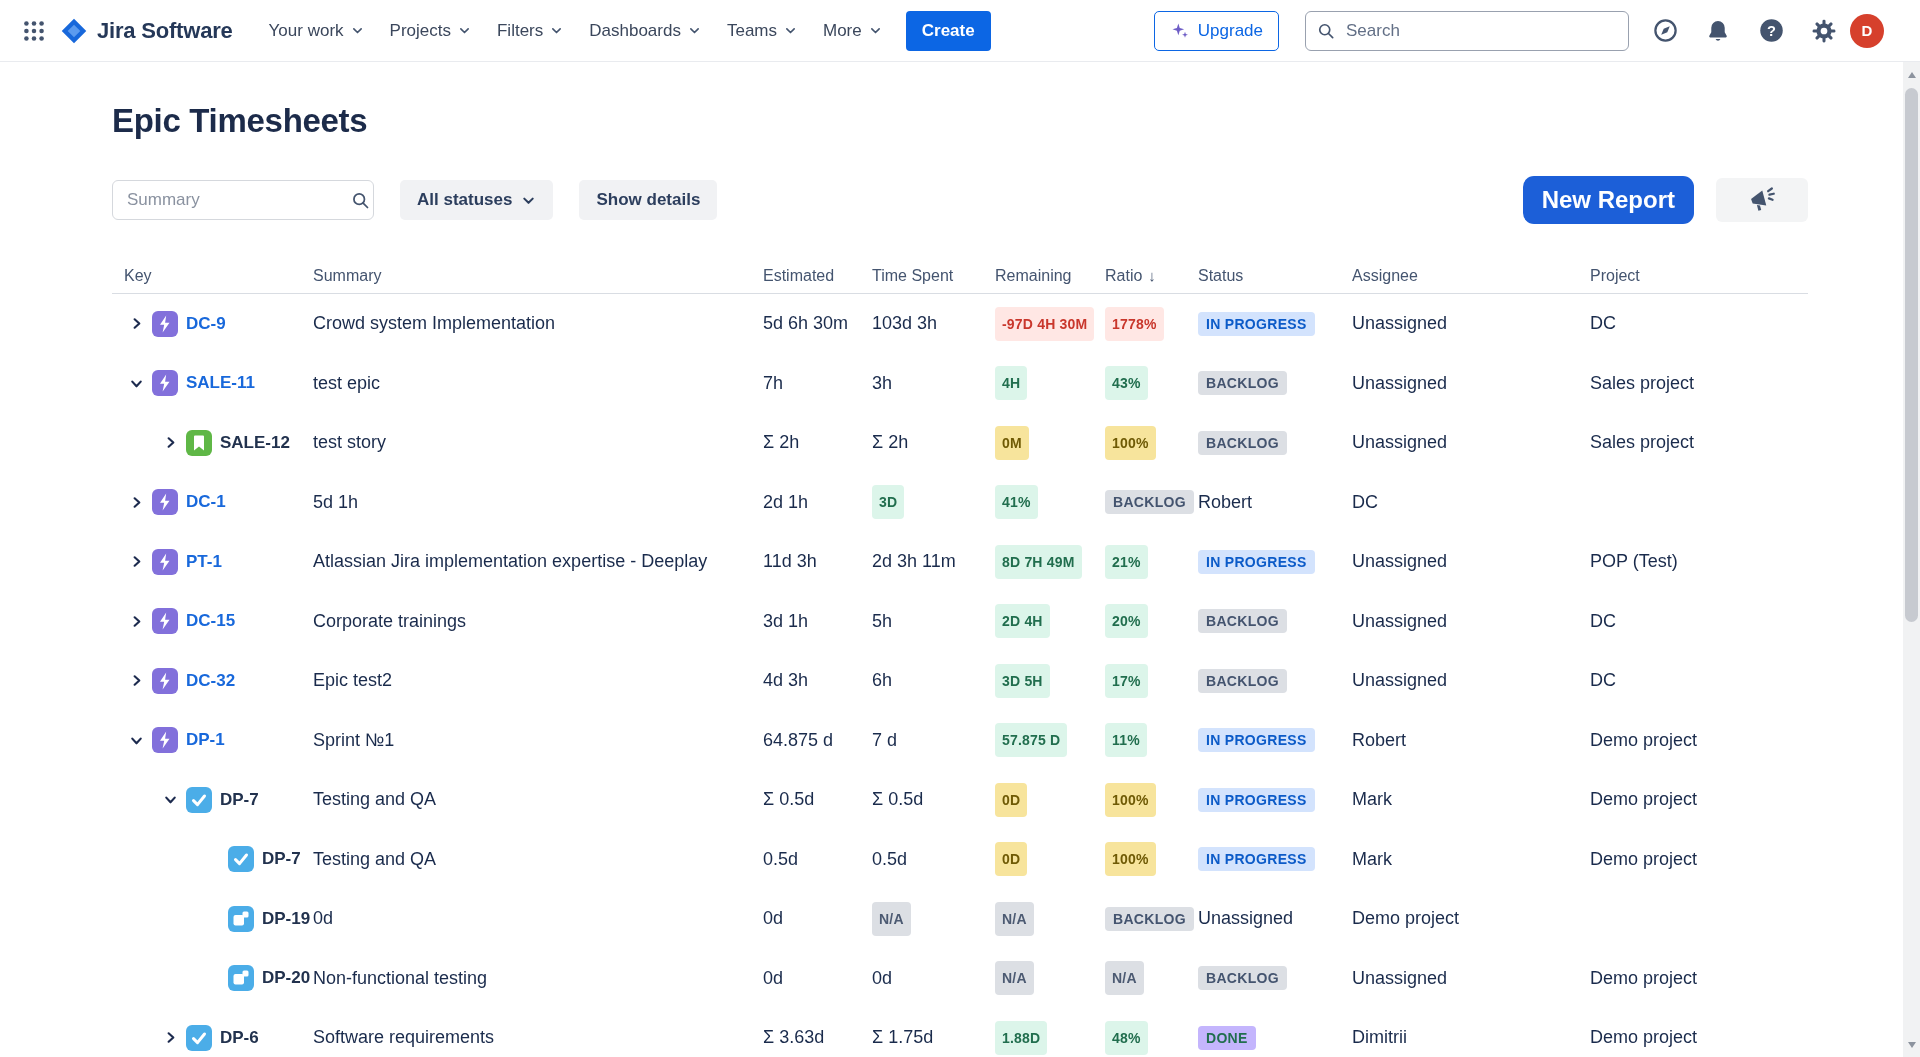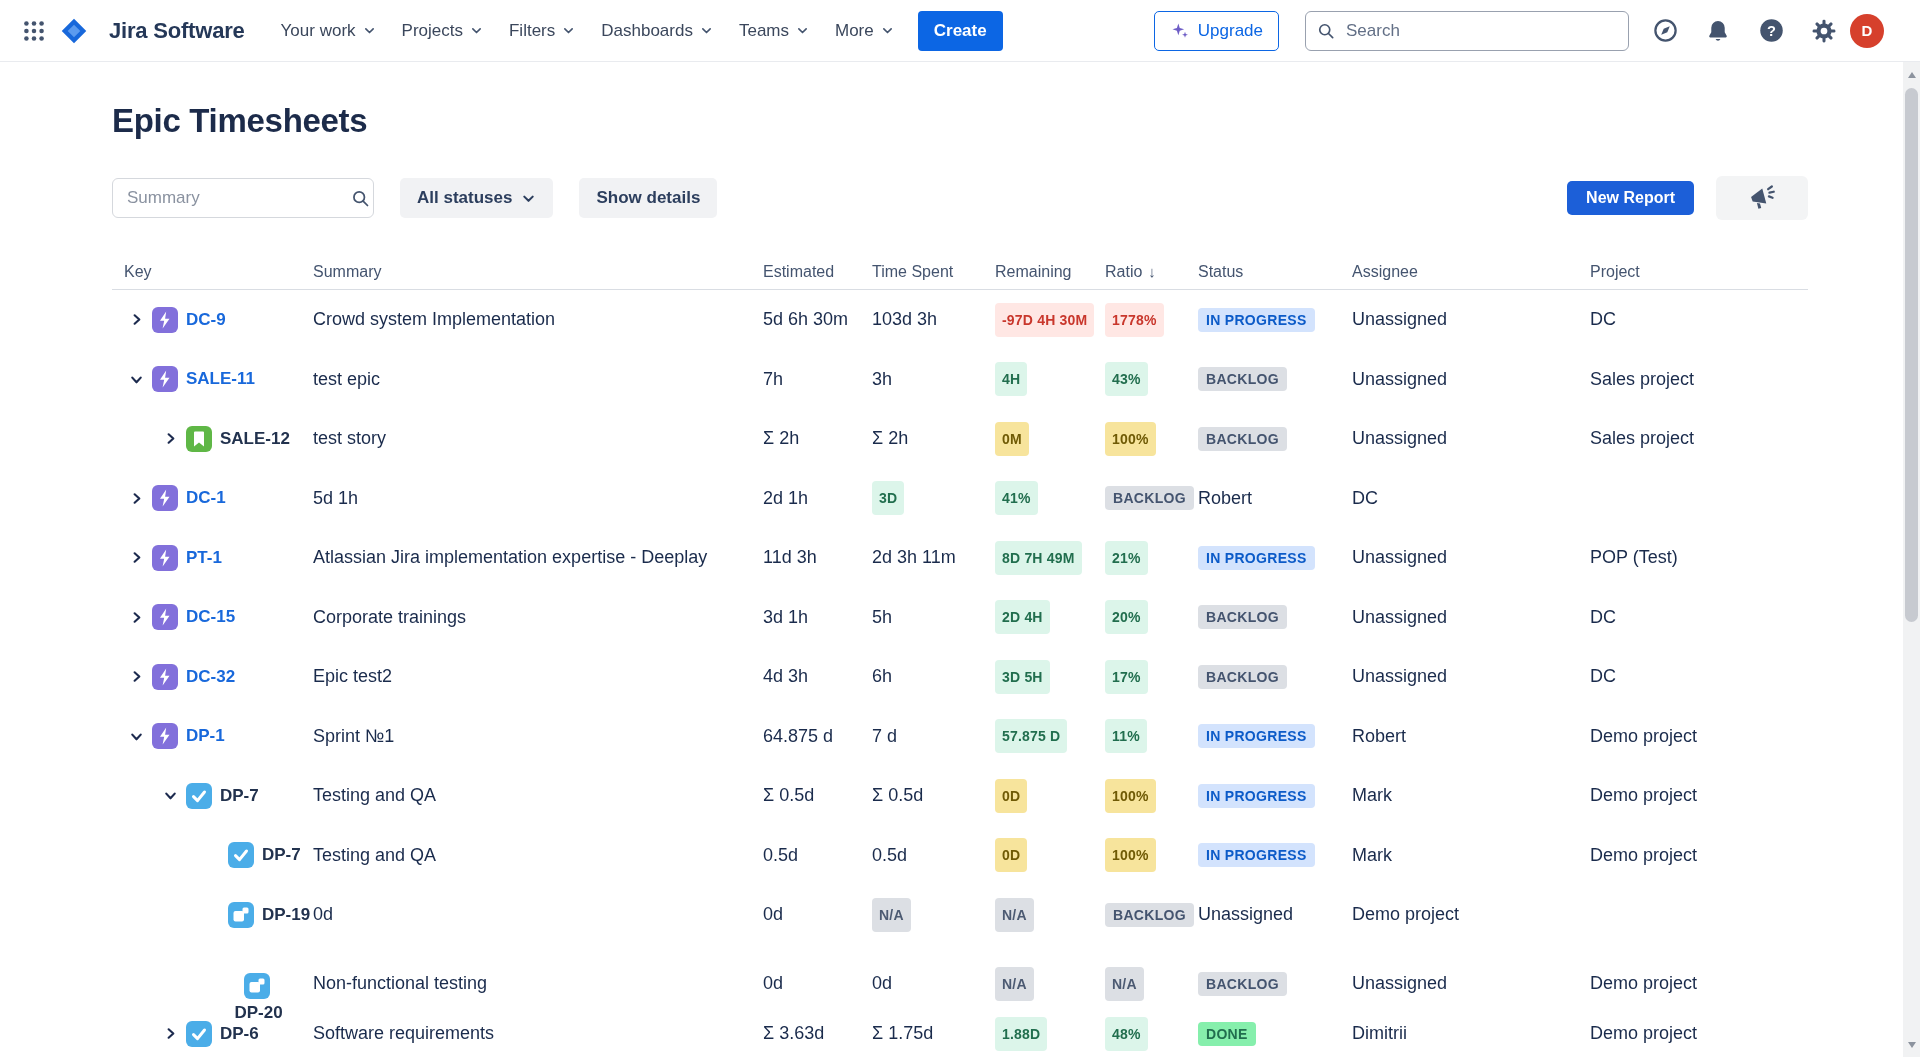--- a/index.html
+++ b/index.html
@@ -4,21 +4,21 @@
 <style>
   * { box-sizing: border-box; }
   html, body { margin:0; padding:0; width:1920px; height:1057px; overflow:hidden; background:#fff;
     font-family:"Liberation Sans", sans-serif; color:#1A2B4C; }
 
   
   .topnav { height:62px; display:flex; align-items:center; padding:0 36px 0 14px;
     border-bottom:1px solid #E9EBEF; background:#fff; }
   .appswitcher { width:40px; height:40px; border:none; background:none; display:flex; align-items:center;
     justify-content:center; cursor:pointer; border-radius:4px; }
-  .logo { display:flex; align-items:center; gap:21px; margin-left:6px; cursor:pointer; }
+  .logo { display:flex; align-items:center; gap:9px; margin-left:6px; cursor:pointer; }
   .logo-text { font-size:22px; font-weight:600; color:#253858; letter-spacing:-0.2px; }
   .nav-menu { display:flex; align-items:center; margin-left:26px; gap:6px; }
   .nav-item { display:flex; align-items:center; gap:7px; border:none; background:none; cursor:pointer;
     font-family:inherit; font-size:17px; color:#3B475C; font-weight:500; padding:9px 10px; border-radius:4px; }
   .btn-create { margin-left:14px; height:40px; padding:0 16px; background:#0C66E4; color:#fff; border:none;
     border-radius:4px; font-family:inherit; font-size:17px; font-weight:600; cursor:pointer; }
   .btn-upgrade { margin-left:auto; height:40px; padding:0 15px; background:#fff; border:1px solid #0C66E4;
     border-radius:5px; color:#0C66E4; font-family:inherit; font-size:17px; font-weight:500; display:flex;
     align-items:center; gap:8px; cursor:pointer; }
   .nav-search { margin-left:26px; width:324px; height:40px; border:1px solid #99A1AF; border-radius:6px;
@@ -40,22 +40,22 @@
   .summary-search { width:262px; height:40px; border:1.5px solid #D5D8DD; border-radius:6px; display:flex;
     align-items:center; padding:0 12px; background:#fff; }
   .summary-search input { border:none; outline:none; flex:1; font-family:inherit; font-size:17px;
     color:#1A2B4C; background:transparent; }
   .summary-search input::placeholder { color:#8A92A0; }
   .btn-soft { height:40px; background:#F1F2F4; border:none; border-radius:5px; padding:0 17px;
     font-family:inherit; font-size:17px; font-weight:600; color:#2C3E5D; display:flex; align-items:center;
     gap:9px; cursor:pointer; }
   .btn-statuses { margin-left:26px; }
   .btn-details { margin-left:26px; }
-  .btn-new-report { margin-left:auto; height:34px; padding:0 19px; background:#1C5FD8; color:#fff; border:none;
-    border-radius:5px; font-family:inherit; font-size:16px; font-weight:700; cursor:pointer; }
+  .btn-new-report { margin-left:auto; height:48px; padding:0 19px; background:#1C5FD8; color:#fff; border:none;
+    border-radius:11px; font-family:inherit; font-size:24px; font-weight:700; cursor:pointer; }
   .btn-megaphone { margin-left:22px; width:92px; height:44px; background:#F3F4F5; border:none; border-radius:6px;
     display:flex; align-items:center; justify-content:center; cursor:pointer; }
 
   
   .grid-cols { display:grid; grid-template-columns:189px 450px 109px 123px 110px 93px 154px 238px 218px;
     padding-left:12px; align-items:center; }
   .thead { margin-top:34px; height:36px; border-bottom:1.5px solid #D9DDE3; }
   .th { font-size:16px; color:#44546F; cursor:pointer; display:flex; align-items:center; gap:6px; }
   .sort-arrow { font-size:15px; color:#44546F; }
   .trow { height:59.5px; font-size:18px; color:#1A2B4C; }
@@ -74,21 +74,21 @@
     letter-spacing:0.2px; }
   .tone-red    { background:#FFE7E4; color:#C9372C; }
   .tone-green  { background:#DCF5EA; color:#216E4E; }
   .tone-yellow { background:#F7E49C; color:#6F5A05; }
   .tone-gray   { background:#DCDFE4; color:#4C5A72; }
 
   .status { display:inline-block; padding:4px 8px; border-radius:4px; font-size:14px; font-weight:700;
     letter-spacing:0.3px; }
   .st-inprogress { background:#D3E3FD; color:#0C5BC8; }
   .st-backlog    { background:#DCDFE4; color:#44546F; }
-  .st-done       { background:#86efac; color:#216E4E; }
+  .st-done       { background:#c4b5fd; color:#216E4E; }
 
   
   .scrollbar { position:fixed; top:62px; right:0; bottom:0; width:17px; background:#F1F2F3; }
   .sb-arrow { position:absolute; left:0; width:17px; height:17px; display:flex; align-items:center;
     justify-content:center; cursor:pointer; }
   .sb-arrow.up { top:4px; } .sb-arrow.down { bottom:4px; }
   .sb-tri { width:0; height:0; border-left:4.5px solid transparent; border-right:4.5px solid transparent; }
   .sb-tri.up { border-bottom:6px solid #8C939E; }
   .sb-tri.down { border-top:6px solid #8C939E; }
   .sb-thumb { position:absolute; left:2px; width:13px; top:26px; height:534px; background:#C7CAD0;
@@ -538,21 +538,21 @@
         </div>
         <div class="cell-est">0d</div>
         <div class="cell-spent">0d</div>
         <div><span class="badge tone-gray">N/A</span></div>
         <div><span class="badge tone-gray">N/A</span></div>
         <div><span class="status st-backlog">BACKLOG</span></div>
         <div>Unassigned</div>
         <div>Demo project</div>
       </div>
       <div class="trow grid-cols">
-        <div class="key-cell" style="padding-left: 76px; flex-direction: column;">
+        <div class="key-cell" style="padding-left: 76px;">
           <span class="chev-spacer"></span>
           <span class="type-icon">
             <svg width="26" height="26" viewBox="0 0 26 26">
               <rect width="26" height="26" rx="6" fill="#4BADE8"></rect>
     <rect x="5.5" y="9" width="10.5" height="10.5" rx="2" fill="#fff"></rect>
     <rect x="14.5" y="5.5" width="6" height="6" rx="1.5" fill="#fff"></rect>
             </svg>
           </span>
           <a class="issue-key key-dark">DP-20</a>
         </div>

